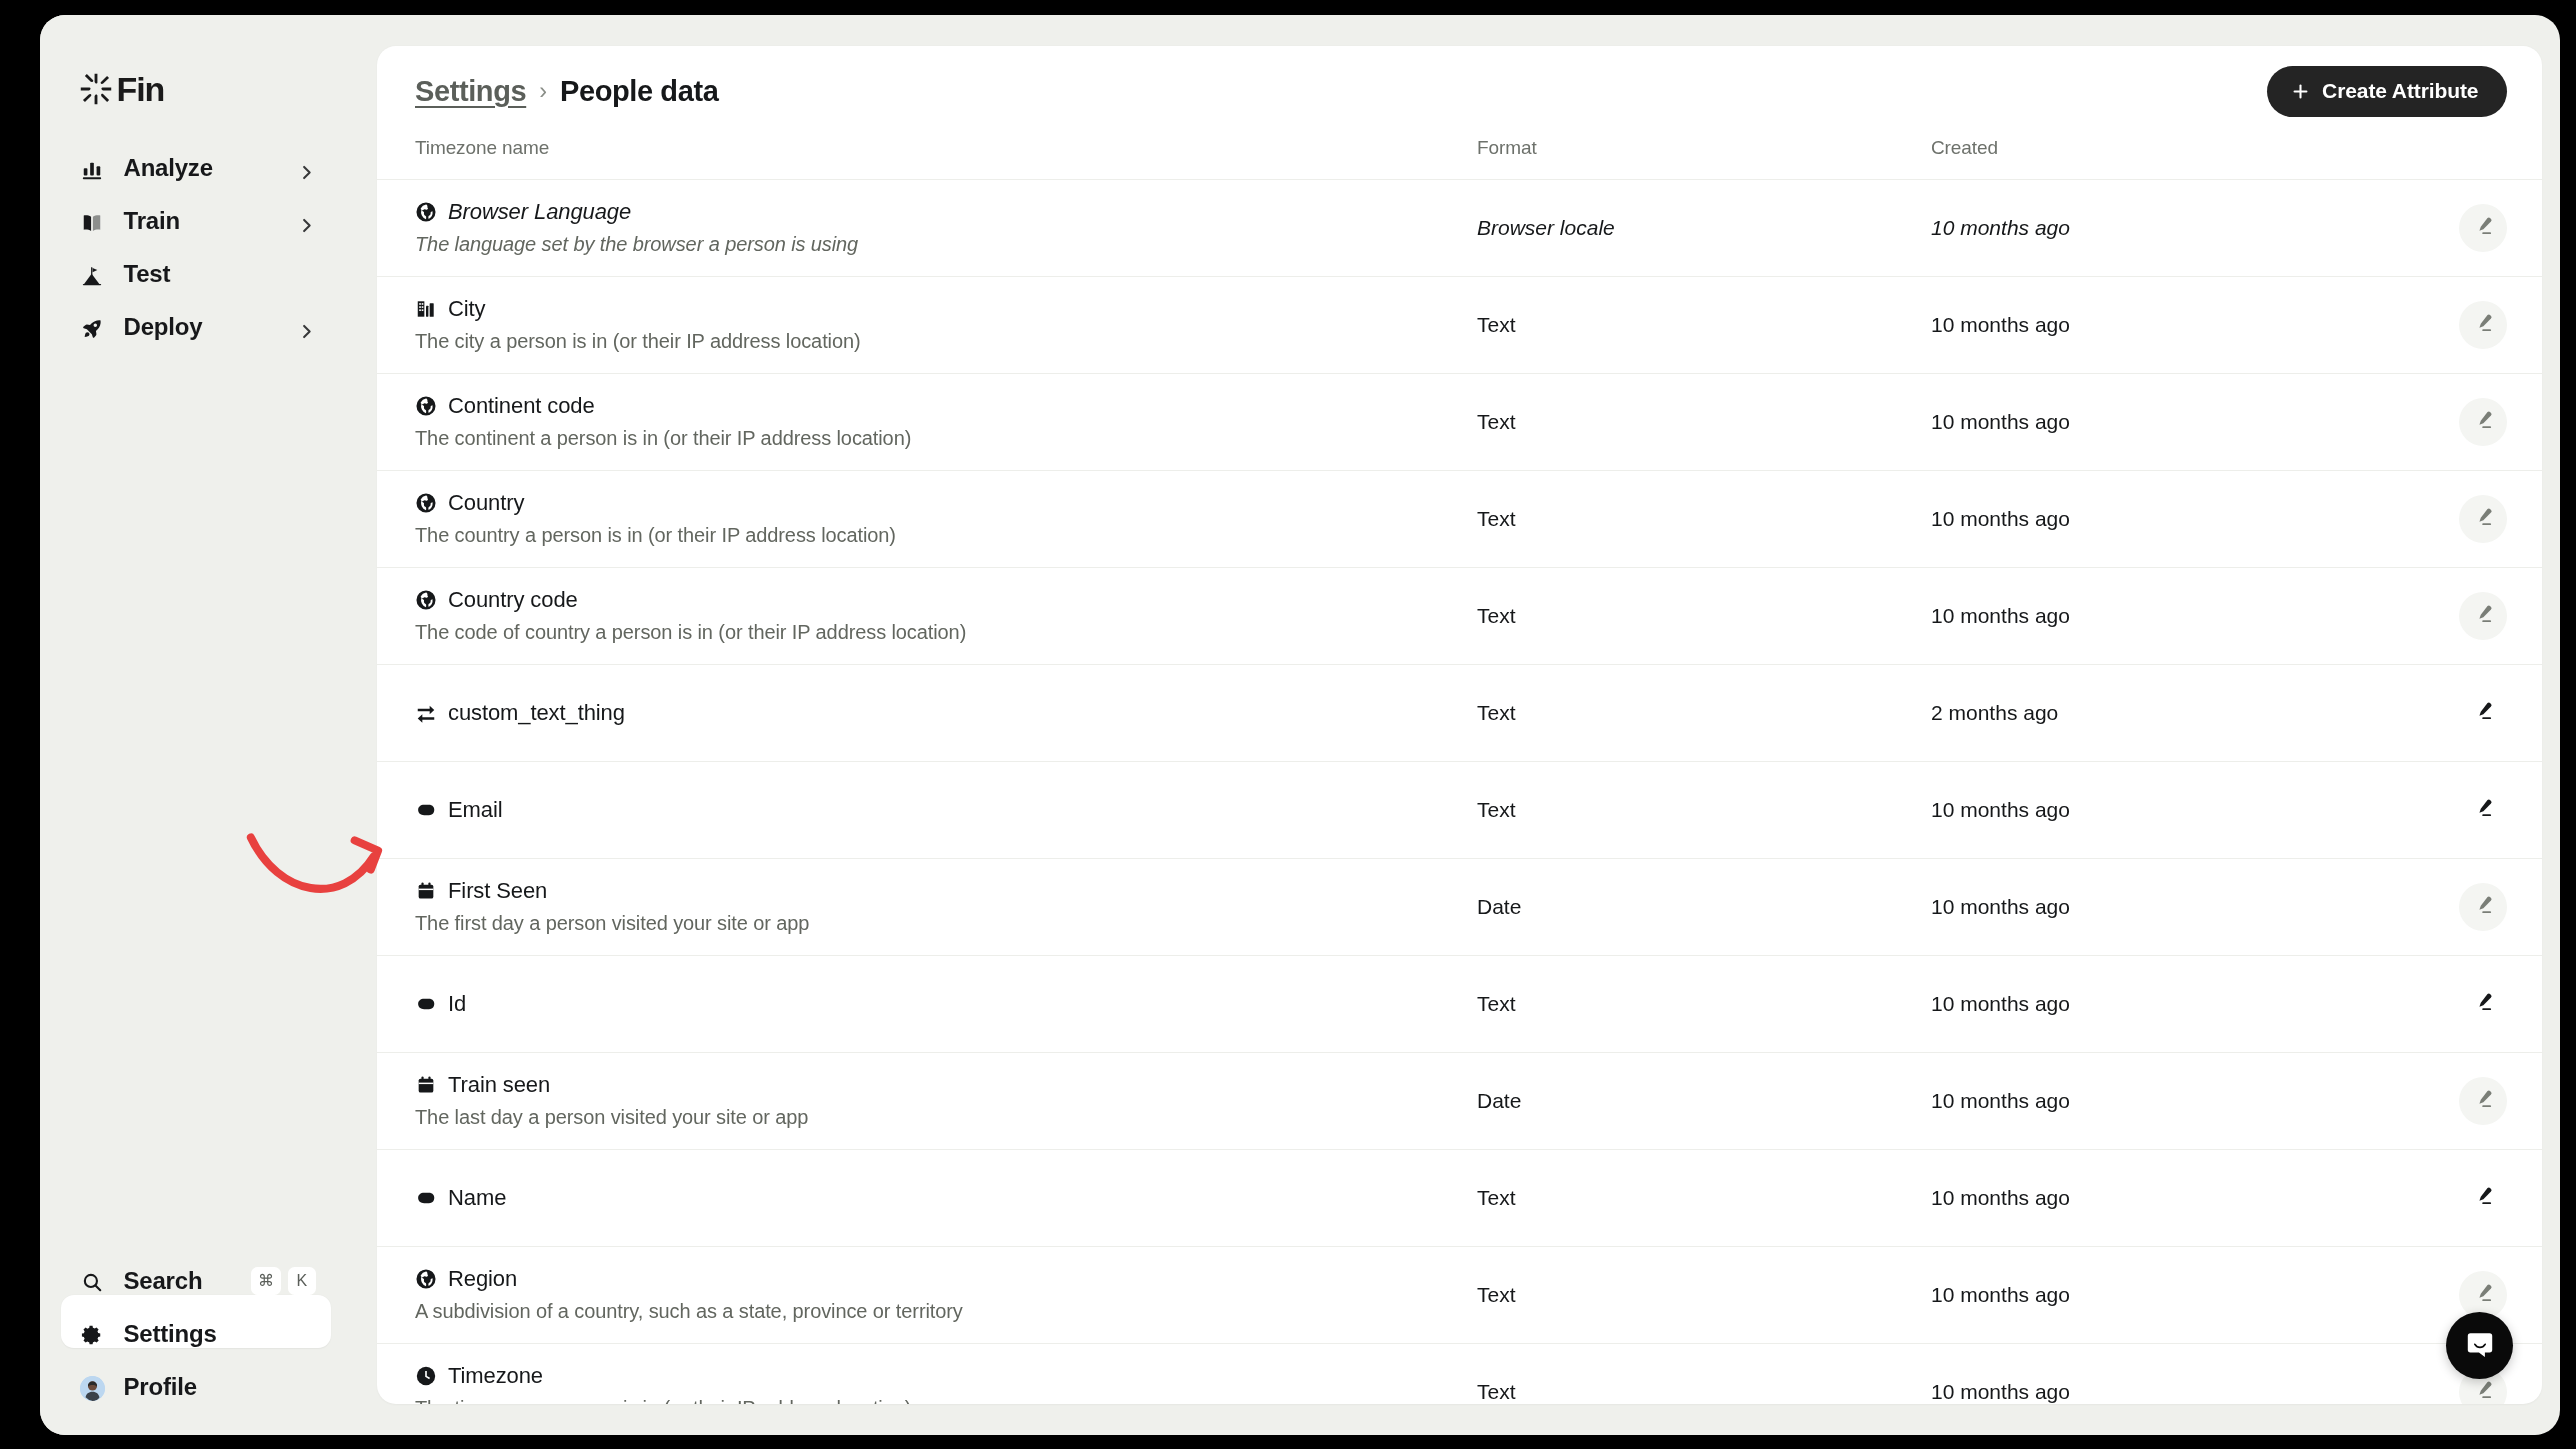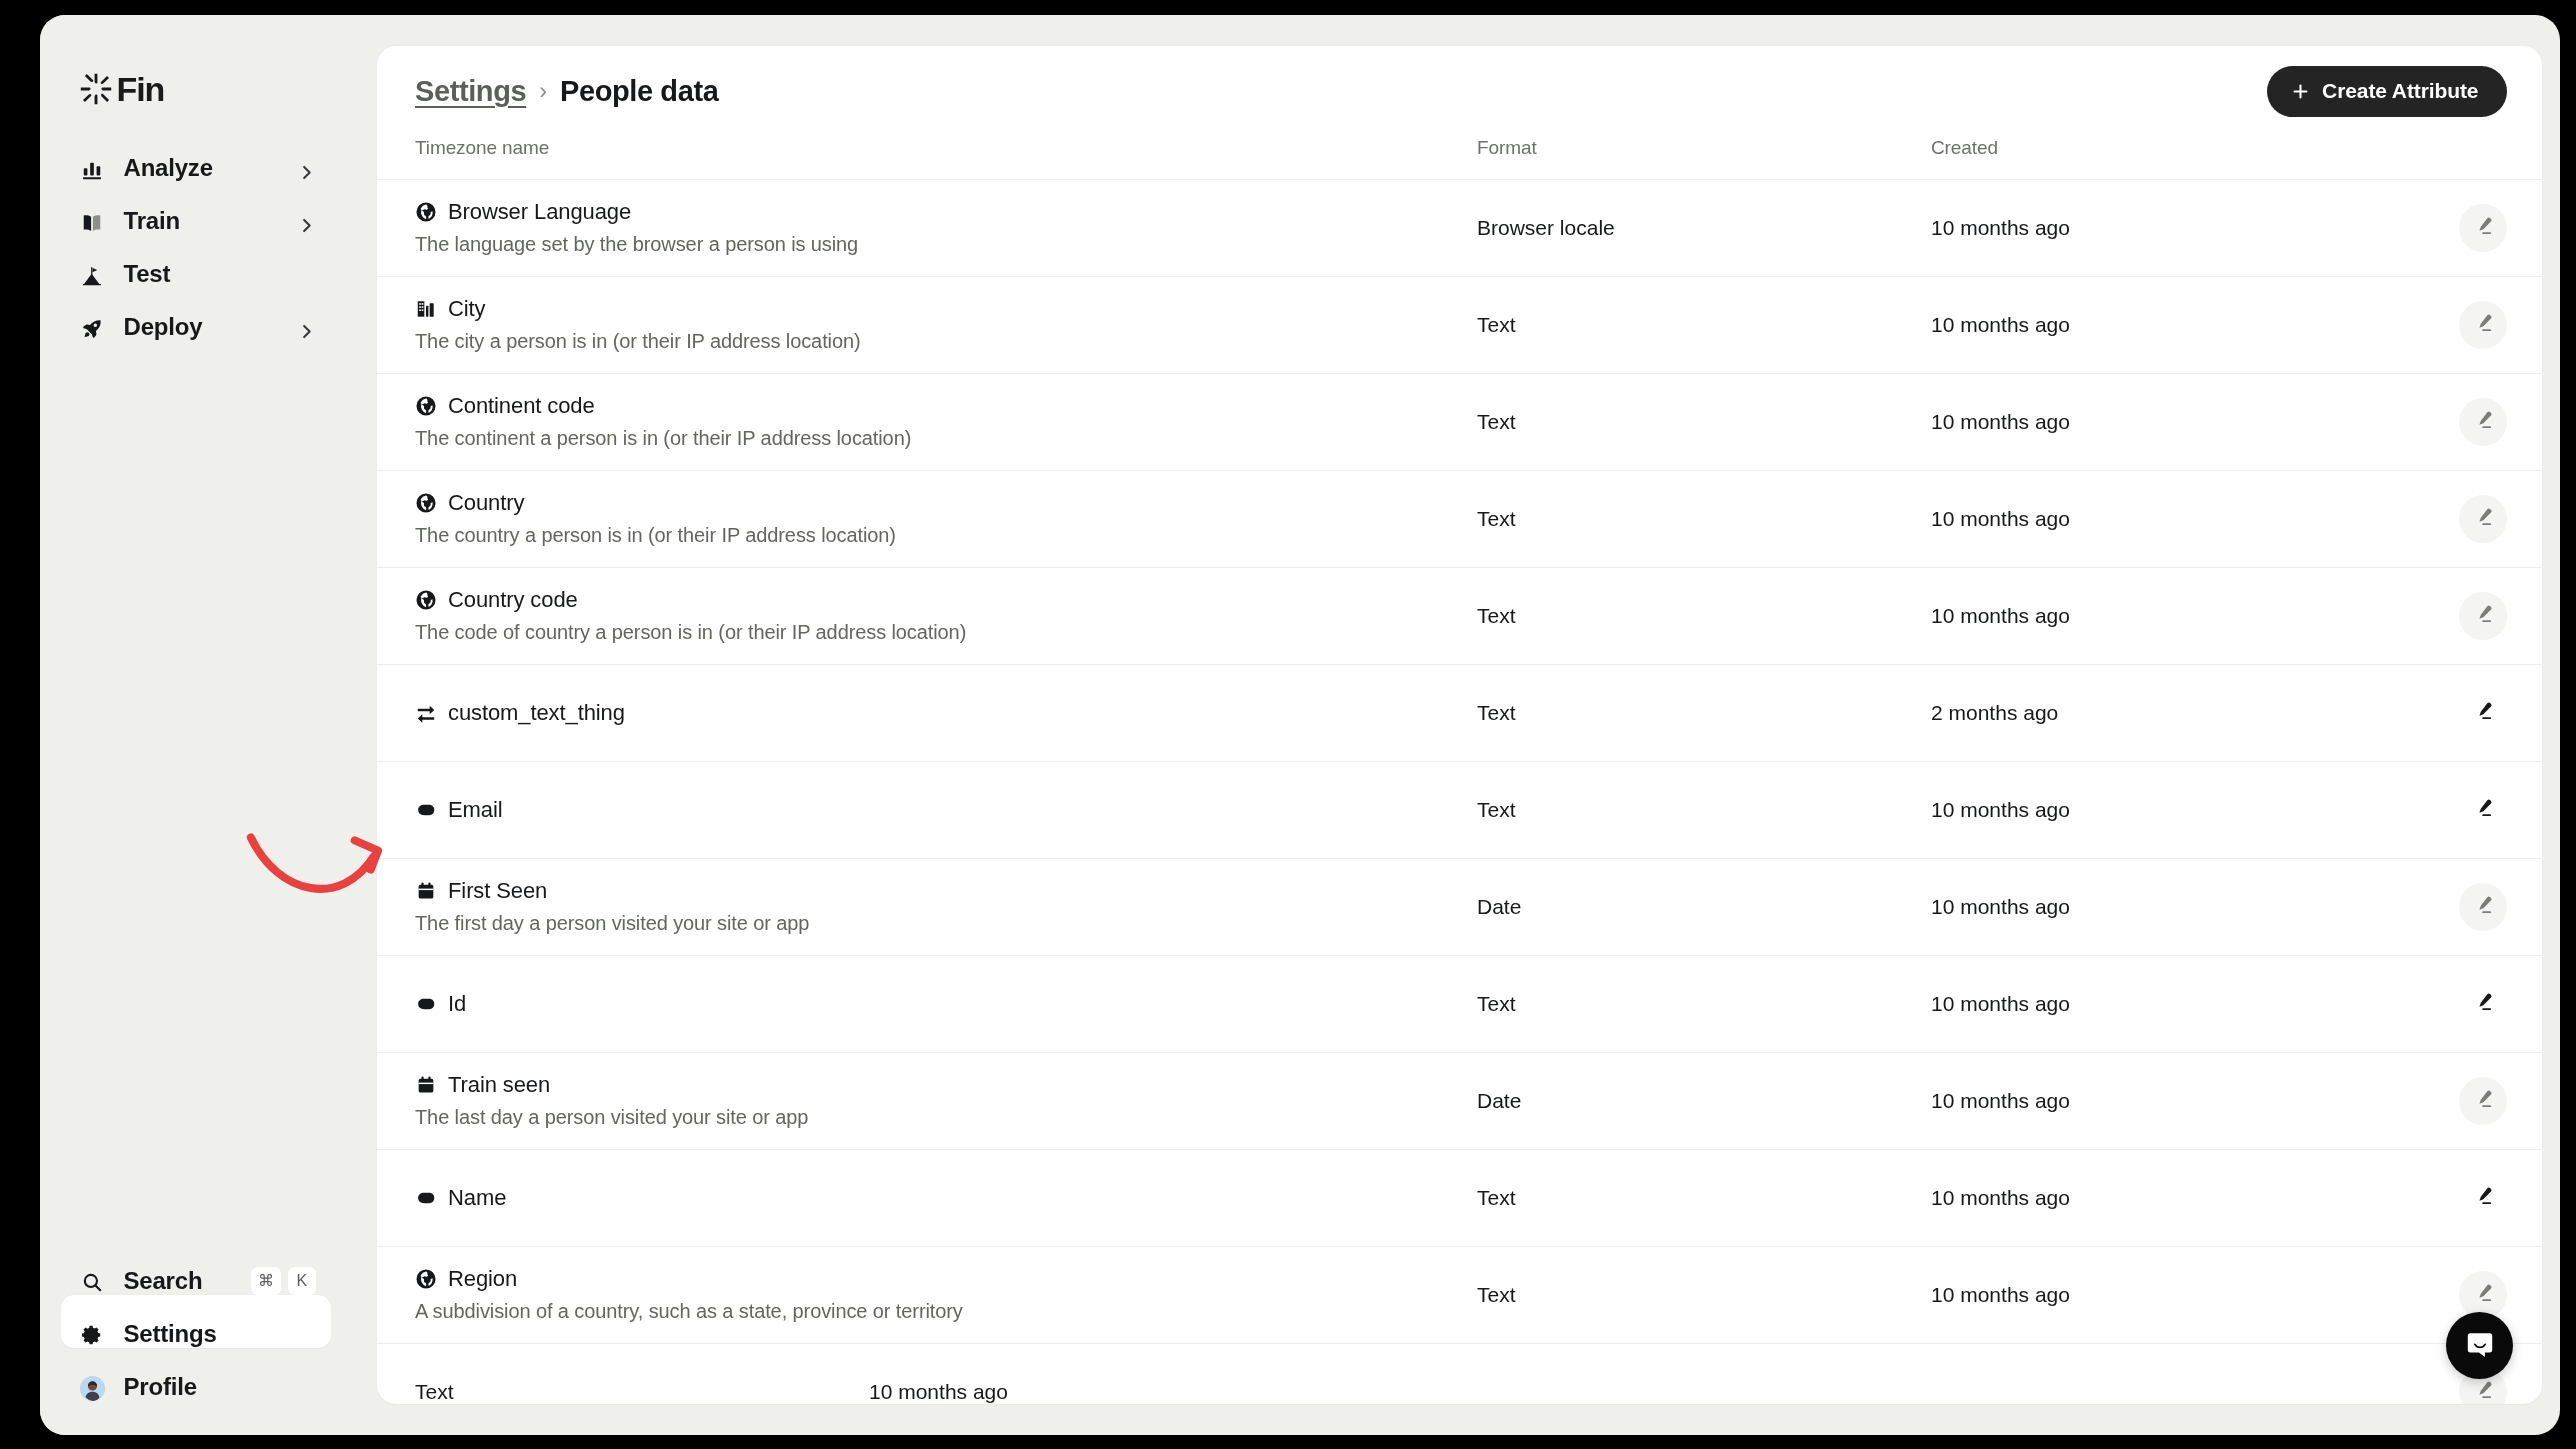--- a/index.html
+++ b/index.html
@@ -153,21 +153,21 @@
   .col-created{ flex: 0 0 454px; }
   .col-action { flex: 1; display: flex; justify-content: flex-end; }
 
   .row {
     display: flex;
     align-items: center;
     padding: 0 35px 0 38px;
     min-height: 97px;
     border-top: 1.5px solid #edeeea;
   }
-  .row:first-child { border-top: 1.5px solid #edeeea; }
+  .row:first-child { border-top: 1.5px solid #edeeea; font-style: italic; }
   .cell-name { flex: 0 0 1062px; display:flex; flex-direction:column; justify-content:center; gap: 6.6px; }
   .name-line { display: flex; align-items: center; gap: 11px; }
   .attr-icon { width: 22px; height: 22px; flex: 0 0 22px; display:flex; align-items:center; justify-content:center; }
   .attr-name { font-size: 22px; color: #16181a; font-weight: 400; letter-spacing: -0.1px; }
   .attr-desc { font-size: 20px; color: #62665f; letter-spacing: -0.1px; line-height: 1.2; }
   .cell-format { flex: 0 0 454px; font-size: 21px; color: #16181a; }
   .cell-created{ flex: 0 0 454px; font-size: 21px; color: #16181a; }
   .cell-action { flex: 1; display:flex; justify-content:flex-end; align-items:center; }
 
   .edit-btn {
@@ -638,20 +638,32 @@
     <div class="cell-action">
       <button class="edit-btn muted">
         <span><svg viewBox="0 0 24 24" width="22" height="22" fill="#7a7e77">
     <path d="M16.9 3.4a2 2 0 0 1 2.8 0l1 1a2 2 0 0 1 0 2.8l-8.3 8.3-4.3 1.6 1.5-4.4z"></path>
     <rect x="11.2" y="18.7" width="9.6" height="2.1" rx="1"></rect>
   </svg></span>
       </button>
     </div>
           </div>
           <div class="row">
+    <div class="cell-name">
+      <div class="name-line">
+        <span class="attr-icon">
+                  <svg viewBox="0 0 24 24" width="22" height="22" fill="#16181a">
+                    <circle cx="12" cy="12" r="10"></circle>
+                    <path d="M12.9 6.6h-1.8v6.3l4.4 2.6.9-1.5-3.5-2.1z" fill="#fff"></path>
+                  </svg>
+                </span>
+        <span class="attr-name">Timezone</span>
+      </div>
+      <div class="attr-desc">The timezone a person is in (or their IP address location)</div>
+    </div>
     <div class="cell-format">Text</div>
     <div class="cell-created">10 months ago</div>
     <div class="cell-action">
       <button class="edit-btn muted">
         <span><svg viewBox="0 0 24 24" width="22" height="22" fill="#7a7e77">
     <path d="M16.9 3.4a2 2 0 0 1 2.8 0l1 1a2 2 0 0 1 0 2.8l-8.3 8.3-4.3 1.6 1.5-4.4z"></path>
     <rect x="11.2" y="18.7" width="9.6" height="2.1" rx="1"></rect>
   </svg></span>
       </button>
     </div>

